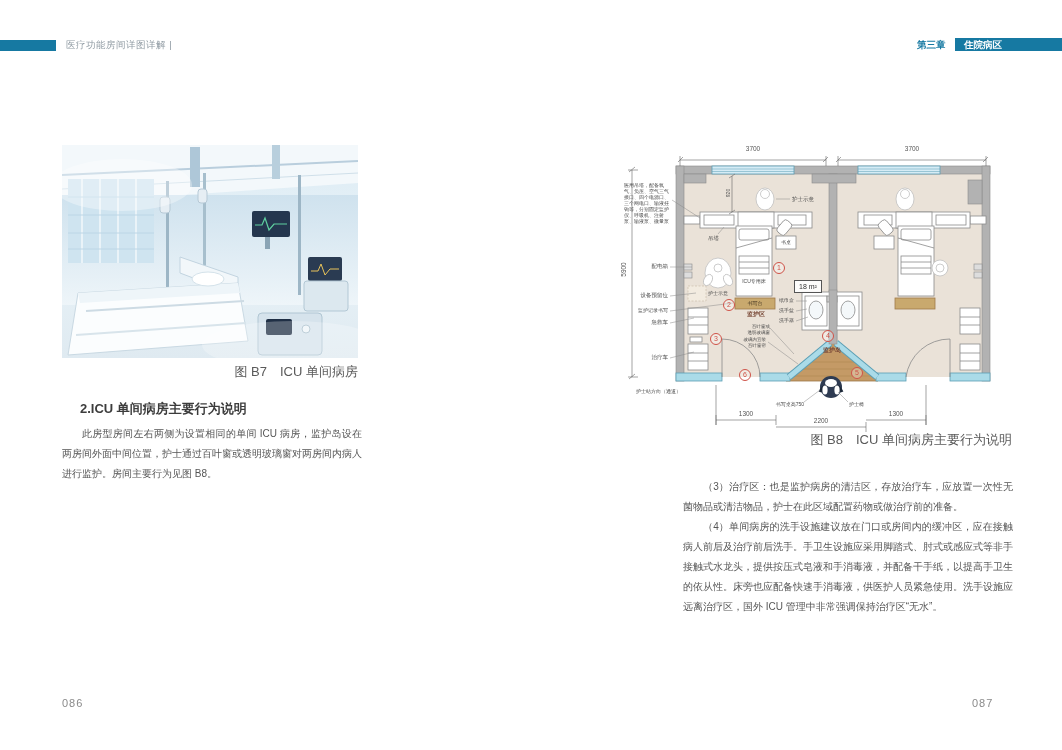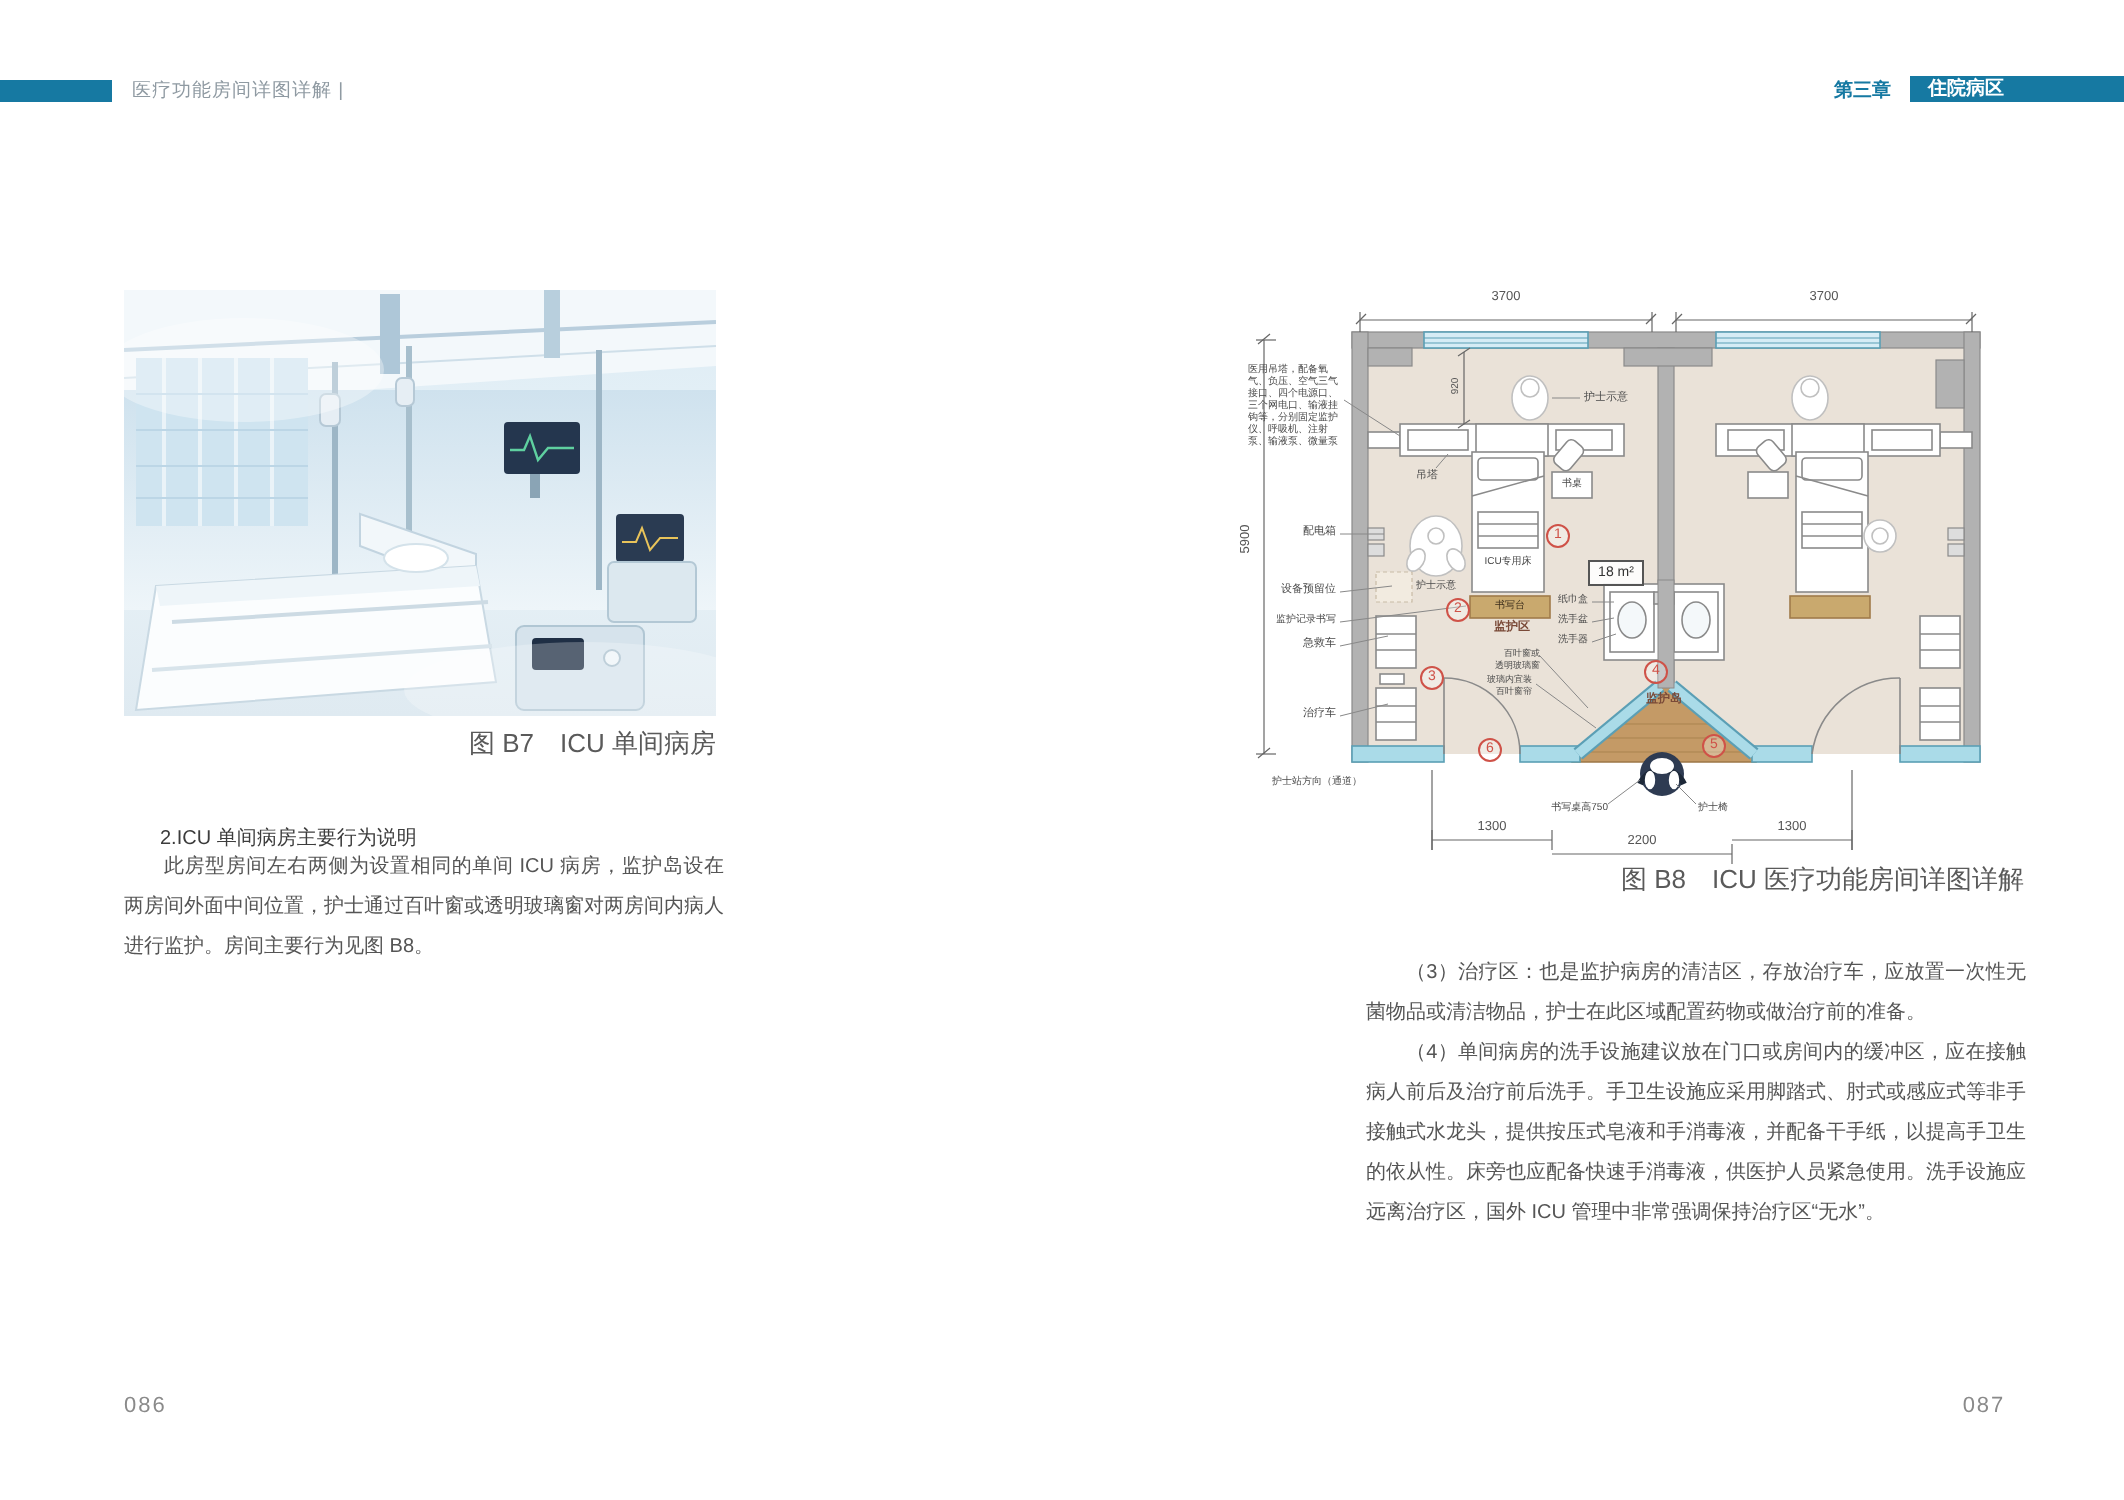--- a/index.html
+++ b/index.html
@@ -6,21 +6,21 @@
   .page{position:relative;width:1062px;height:750px;background:#ffffff;overflow:hidden;
         font-family:"Liberation Sans","DejaVu Sans",sans-serif;}
   .abs{position:absolute;}
   
   .hdr-bar{position:absolute;background:#1679a2;}
   .hdr-left-title{position:absolute;font-size:9.5px;color:#8f9aa2;letter-spacing:.5px;}
   .hdr-chapter{position:absolute;font-size:9.5px;color:#1679a2;font-weight:bold;}
   .hdr-section{position:absolute;font-size:9.5px;color:#ffffff;font-weight:bold;line-height:13px;padding-left:9px;}
   
   .cap{position:absolute;font-size:13px;color:#5a5a5a;}
-  .h2{position:absolute;font-size:10px;color:#3c3c3c;font-weight:normal;margin-top:12px;}
+  .h2{position:absolute;font-size:13px;color:#3c3c3c;font-weight:bold;}
   .p{font-size:10px;color:#555555;line-height:20px;text-align:justify;text-indent:2em;margin:0;}
   .col{position:absolute;}
   .pagenum{position:absolute;font-size:11px;color:#8a8a8a;letter-spacing:1px;}
   
   .dlabel{position:absolute;font-size:5.5px;color:#4a4a4a;line-height:6.5px;white-space:nowrap;}
   .wrap{white-space:pre-line;}
   .note{white-space:normal;font-size:5px;line-height:6px;}
   .ra{text-align:right;} .ctr{text-align:center;}
   .dim{position:absolute;font-size:6.5px;color:#555555;text-align:center;white-space:nowrap;}
   .vdim{transform:rotate(-90deg);transform-origin:center;}
@@ -357,22 +357,22 @@
 
     
     <div class="cnum" style="left:165px;top:122px;">1</div>
     <div class="cnum" style="left:115px;top:159px;">2</div>
     <div class="cnum" style="left:102px;top:193px;">3</div>
     <div class="cnum" style="left:214px;top:190px;">4</div>
     <div class="cnum" style="left:243px;top:227px;">5</div>
     <div class="cnum" style="left:131px;top:229px;">6</div>
   </div>
 
-  <div class="cap" style="left:655px;top:431px;width:357px;text-align:right;">图 B8　ICU 医疗功能房间详图详解</div>
+  <div class="cap" style="left:655px;top:431px;width:357px;text-align:right;">图 B8　ICU 单间病房主要行为说明</div>
 
   <div class="col" style="left:683px;top:477px;width:330px;">
     <p class="p">（3）治疗区：也是监护病房的清洁区，存放治疗车，应放置一次性无菌物品或清洁物品，护士在此区域配置药物或做治疗前的准备。</p>
     <p class="p">（4）单间病房的洗手设施建议放在门口或房间内的缓冲区，应在接触病人前后及治疗前后洗手。手卫生设施应采用脚踏式、肘式或感应式等非手接触式水龙头，提供按压式皂液和手消毒液，并配备干手纸，以提高手卫生的依从性。床旁也应配备快速手消毒液，供医护人员紧急使用。洗手设施应远离治疗区，国外 ICU 管理中非常强调保持治疗区“无水”。</p>
   </div>
 
-  <div class="pagenum" style="left:972px;top:697px;width:40px;text-align:center;">087</div>
+  <div class="pagenum" style="left:972px;top:697px;width:40px;text-align:left;">087</div>
 
 </div>
 
 </body></html>

